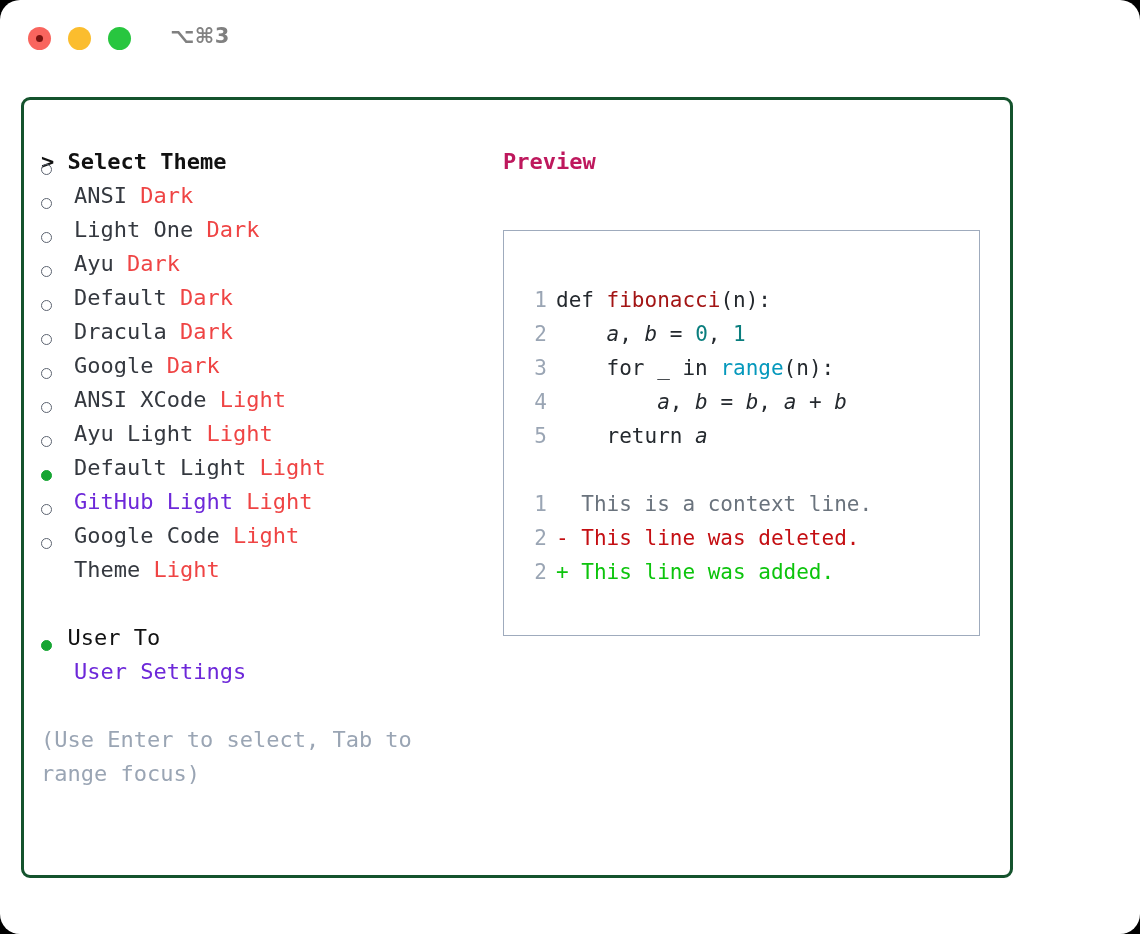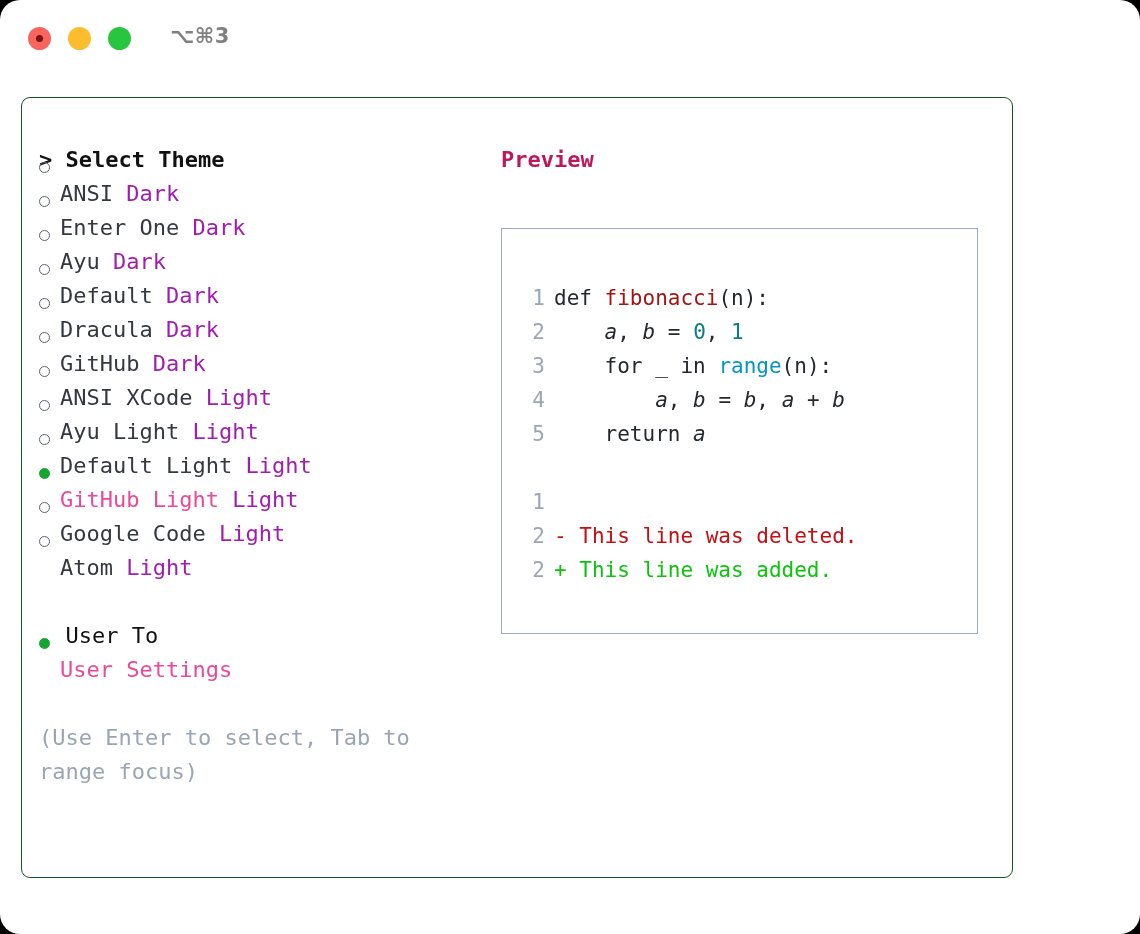--- a/index.html
+++ b/index.html
@@ -60,21 +60,21 @@
     white-space: pre;
   }
 
   
   .dialog {
     position: absolute;
     left: 21px;
     top: 97px;
     width: 992px;
     height: 781px;
-    border: 1px solid #14532d;
+    border: 3px solid #14532d;
     border-radius: 9px;
     box-sizing: border-box;
     background: #ffffff;
   }
 
   
   .left-col {
     position: absolute;
     left: 17px;
     top: 45px;
@@ -110,23 +110,23 @@
     width: 11px;
     height: 11px;
     border-radius: 50%;
     border: 1.6px solid #5c6370;
     box-sizing: border-box;
   }
   .opt-row.selected .bullet::before {
     background: #16a532;
     border-color: #16a532;
   }
-  .opt-label   { color: #34383f; }
-  .opt-row.selected .opt-label { color: #ec4899; }
-  .opt-kind    { color: #a21caf; }
+  .opt-label   { color: #34383f; margin-left: 12px; }
+  .opt-row.selected .opt-label { color: #6d28d9; }
+  .opt-kind    { color: #ef4444; }
 
   .spacer-row { height: 34px; }
 
   .hint {
     margin-top: 34px;
     font-size: 22px;
     line-height: 34px;
     color: #9aa5b4;
     width: 400px;
   }
@@ -196,31 +196,31 @@
     <div class="dot dot-max"></div>
     <div class="shortcut">⌥⌘3</div>
   </div>
 
   <div class="dialog">
 
     <div class="left-col">
       <div class="section-head bold">&gt; Select Theme</div>
       <div id="theme-list">
           <div class="opt-row"><span class="bullet">.</span><span class="opt-label">ANSI</span><span class="opt-kind"> Dark</span></div>
-          <div class="opt-row"><span class="bullet">.</span><span class="opt-label">Enter One</span><span class="opt-kind"> Dark</span></div>
+          <div class="opt-row"><span class="bullet">.</span><span class="opt-label">Light One</span><span class="opt-kind"> Dark</span></div>
           <div class="opt-row"><span class="bullet">.</span><span class="opt-label">Ayu</span><span class="opt-kind"> Dark</span></div>
           <div class="opt-row"><span class="bullet">.</span><span class="opt-label">Default</span><span class="opt-kind"> Dark</span></div>
           <div class="opt-row"><span class="bullet">.</span><span class="opt-label">Dracula</span><span class="opt-kind"> Dark</span></div>
-          <div class="opt-row"><span class="bullet">.</span><span class="opt-label">GitHub</span><span class="opt-kind"> Dark</span></div>
+          <div class="opt-row"><span class="bullet">.</span><span class="opt-label">Google</span><span class="opt-kind"> Dark</span></div>
           <div class="opt-row"><span class="bullet">.</span><span class="opt-label">ANSI XCode</span><span class="opt-kind"> Light</span></div>
           <div class="opt-row"><span class="bullet">.</span><span class="opt-label">Ayu Light</span><span class="opt-kind"> Light</span></div>
           <div class="opt-row"><span class="bullet">.</span><span class="opt-label">Default Light</span><span class="opt-kind"> Light</span></div>
           <div class="opt-row selected"><span class="bullet">.</span><span class="opt-label">GitHub Light</span><span class="opt-kind"> Light</span></div>
           <div class="opt-row"><span class="bullet">.</span><span class="opt-label">Google Code</span><span class="opt-kind"> Light</span></div>
-          <div class="opt-row"><span class="bullet">.</span><span class="opt-label">Atom</span><span class="opt-kind"> Light</span></div>
+          <div class="opt-row"><span class="bullet">.</span><span class="opt-label">Theme</span><span class="opt-kind"> Light</span></div>
         </div>
 
       <div class="spacer-row"></div>
 
       <div class="section-head">  User To</div>
       <div id="apply-list">
           <div class="opt-row selected"><span class="bullet">.</span><span class="opt-label">User Settings</span></div>
         </div>
 
       <div class="hint">(Use Enter to select, Tab to range focus)</div>
@@ -232,21 +232,21 @@
         <div class="code-area">
           <div id="code-lines">
               <div class="code-line"><span class="lineno">1</span><span class="code-text"><span class="code-text">def </span><span class="tok-fn">fibonacci</span><span class="code-text">(n):</span></span></div>
               <div class="code-line"><span class="lineno">2</span><span class="code-text"><span class="code-text">    </span><span class="tok-var">a</span><span class="code-text">, </span><span class="tok-var">b</span><span class="code-text"> = </span><span class="tok-num">0</span><span class="code-text">, </span><span class="tok-num">1</span></span></div>
               <div class="code-line"><span class="lineno">3</span><span class="code-text"><span class="code-text">    for _ in </span><span class="tok-call">range</span><span class="code-text">(n):</span></span></div>
               <div class="code-line"><span class="lineno">4</span><span class="code-text"><span class="code-text">        </span><span class="tok-var">a</span><span class="code-text">, </span><span class="tok-var">b</span><span class="code-text"> = </span><span class="tok-var">b</span><span class="code-text">, </span><span class="tok-var">a</span><span class="code-text"> + </span><span class="tok-var">b</span></span></div>
               <div class="code-line"><span class="lineno">5</span><span class="code-text"><span class="code-text">    return </span><span class="tok-var">a</span></span></div>
             </div>
           <div class="diff-gap"></div>
           <div id="diff-lines">
-              <div class="code-line"><span class="lineno">1</span><span class="diff-ctx">  </span></div>
+              <div class="code-line"><span class="lineno">1</span><span class="diff-ctx">  </span><span class="diff-ctx">This is a context line.</span></div>
               <div class="code-line"><span class="lineno">2</span><span class="diff-del">- </span><span class="diff-del">This line was deleted.</span></div>
               <div class="code-line"><span class="lineno">2</span><span class="diff-add">+ </span><span class="diff-add">This line was added.</span></div>
             </div>
         </div>
       </div>
     </div>
 
   </div>
 </div>
 

